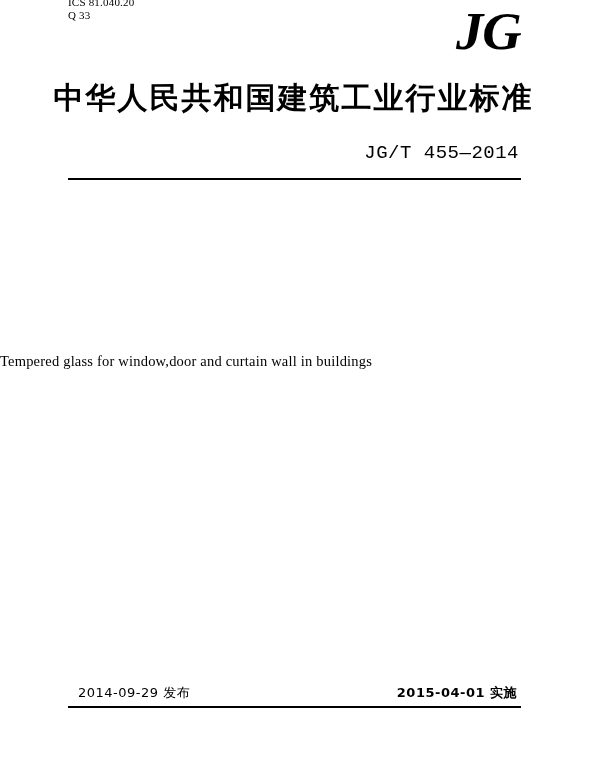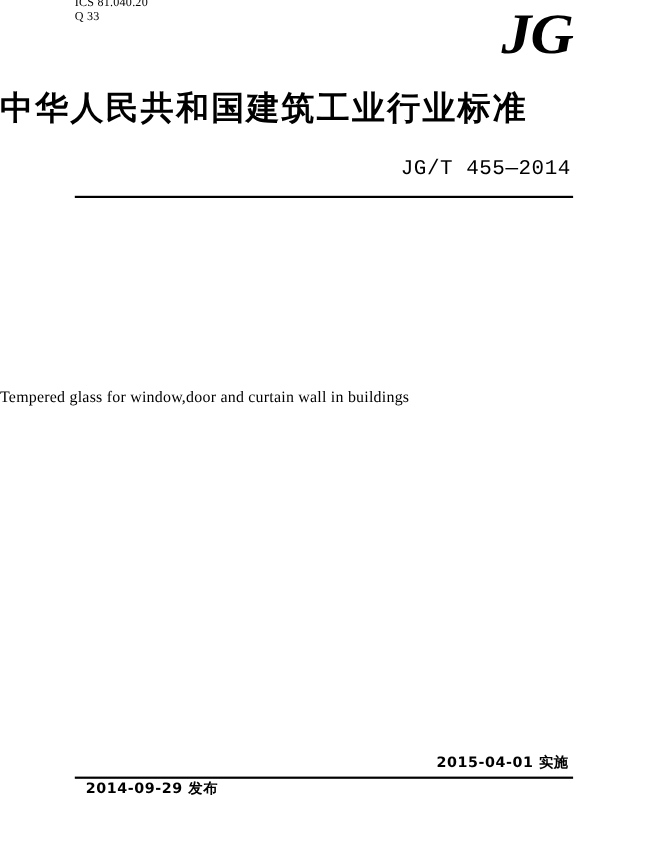--- a/index.html
+++ b/index.html
@@ -50,21 +50,21 @@
     transform: scaleX(1.05);
     transform-origin: right top;
   }
 
   
   .cn-title {
     position: absolute;
     left: 0;
     right: 0;
     top: 78px;
-    text-align: left;
+    text-align: center;
     font-family: "DejaVu Sans", sans-serif;
     font-weight: bold;
     font-size: 30px;
     letter-spacing: 2px;
     white-space: nowrap;
   }
 
   
   .std-number {
     position: absolute;
@@ -113,23 +113,23 @@
     text-align: left;
     font-family: "Liberation Serif", serif;
     font-size: 14.5px;
     letter-spacing: 0.2px;
   }
 
   
   .issue-date {
     position: absolute;
     left: 78px;
-    top: 708px;
+    top: 684px;
     font-family: "DejaVu Sans", sans-serif;
-    font-weight: bold;
+    font-weight: normal;
     font-size: 13px;
     letter-spacing: 0.5px;
   }
   .effective-date {
     position: absolute;
     right: 70px;
     top: 684px;
     font-family: "DejaVu Sans", sans-serif;
     font-weight: bold;
     font-size: 13px;

